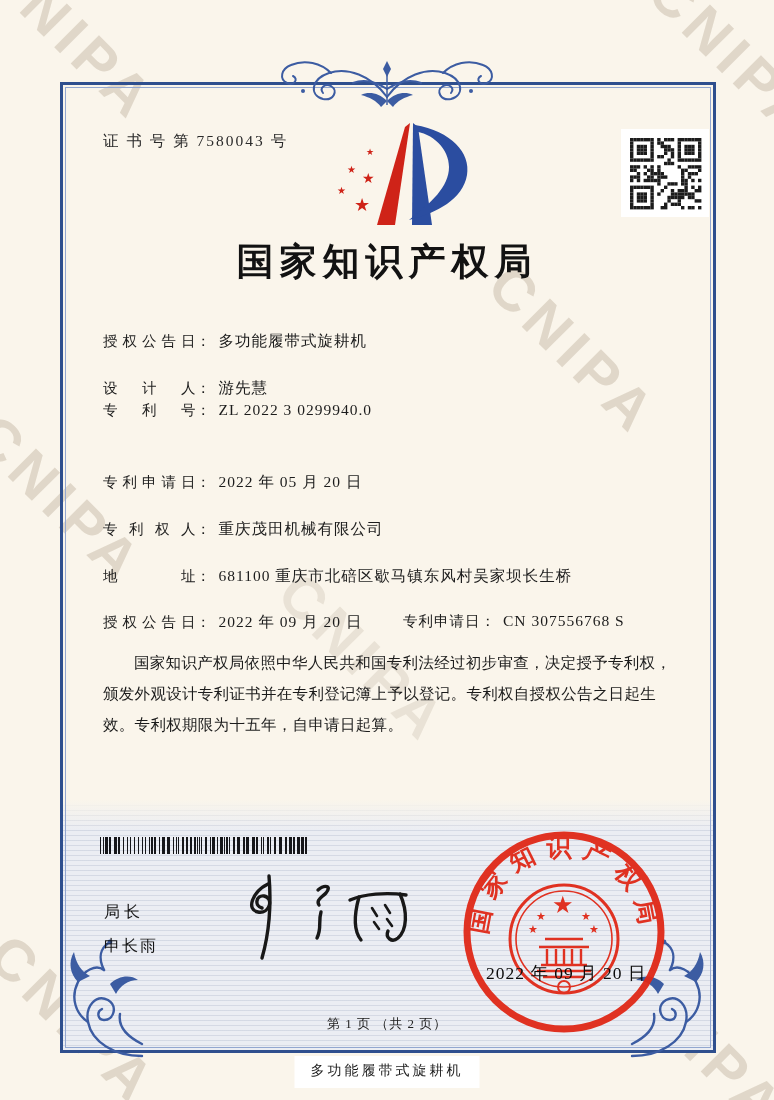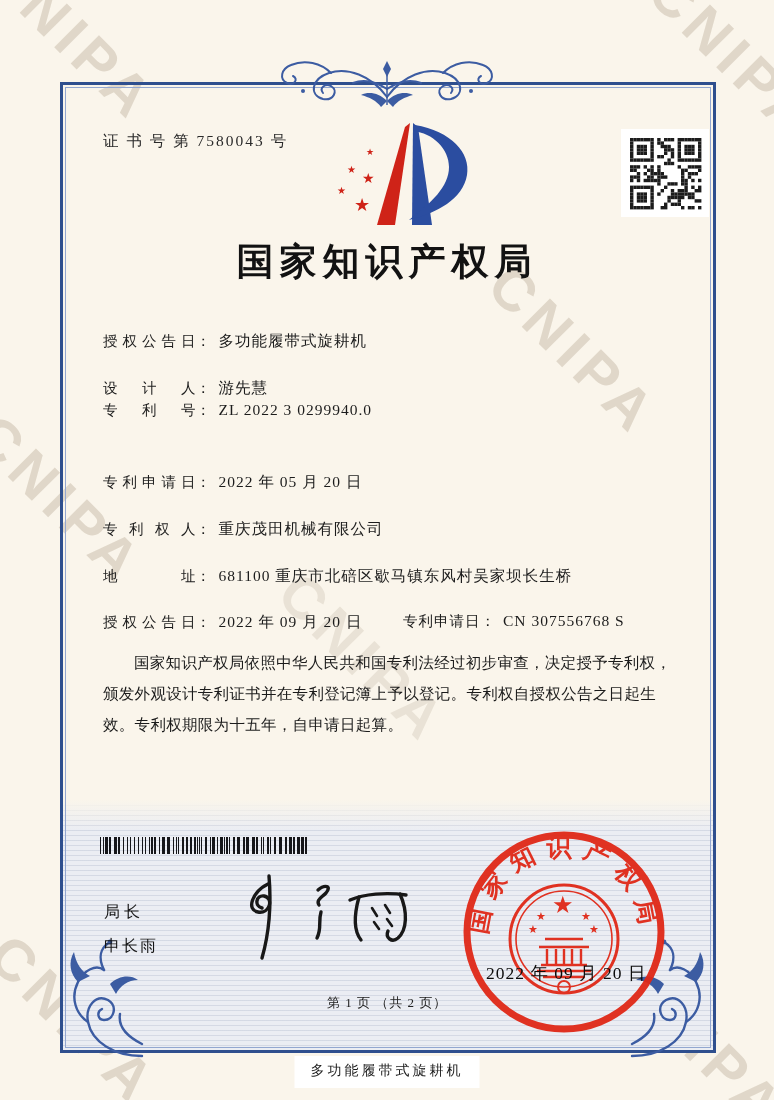--- a/index.html
+++ b/index.html
@@ -59,21 +59,21 @@
   .barcode span{display:inline-block;background:#16161a;height:100%;}
 
   .issuer-title{left:104px;top:902px;font-size:16px;letter-spacing:4px;color:#141414;z-index:4;}
   .issuer-name{left:104px;top:936px;font-size:16px;letter-spacing:2px;color:#141414;z-index:4;}
   .signature{position:absolute;left:222px;top:870px;width:212px;height:96px;z-index:4;}
 
   .seal{position:absolute;left:459px;top:827px;width:210px;height:210px;z-index:4;opacity:0.95;}
   .seal-date{left:486px;top:961px;font-size:17.5px;letter-spacing:1px;color:#0c0c0c;z-index:5;
              white-space:nowrap;}
 
-  .page-num{left:0;top:994px;width:774px;text-align:center;font-size:13px;
+  .page-num{left:0;top:1015px;width:774px;text-align:center;font-size:13px;
             letter-spacing:1px;color:#222;z-index:3;}
   .note{left:50%;top:1056px;transform:translateX(-50%);background:#ffffff;
         padding:6px 16px 8px;font-size:14px;letter-spacing:3px;color:#1c1c1c;z-index:3;
         white-space:nowrap;}
 </style>
 </head>
 <body>
 
 <div class="page">
 

